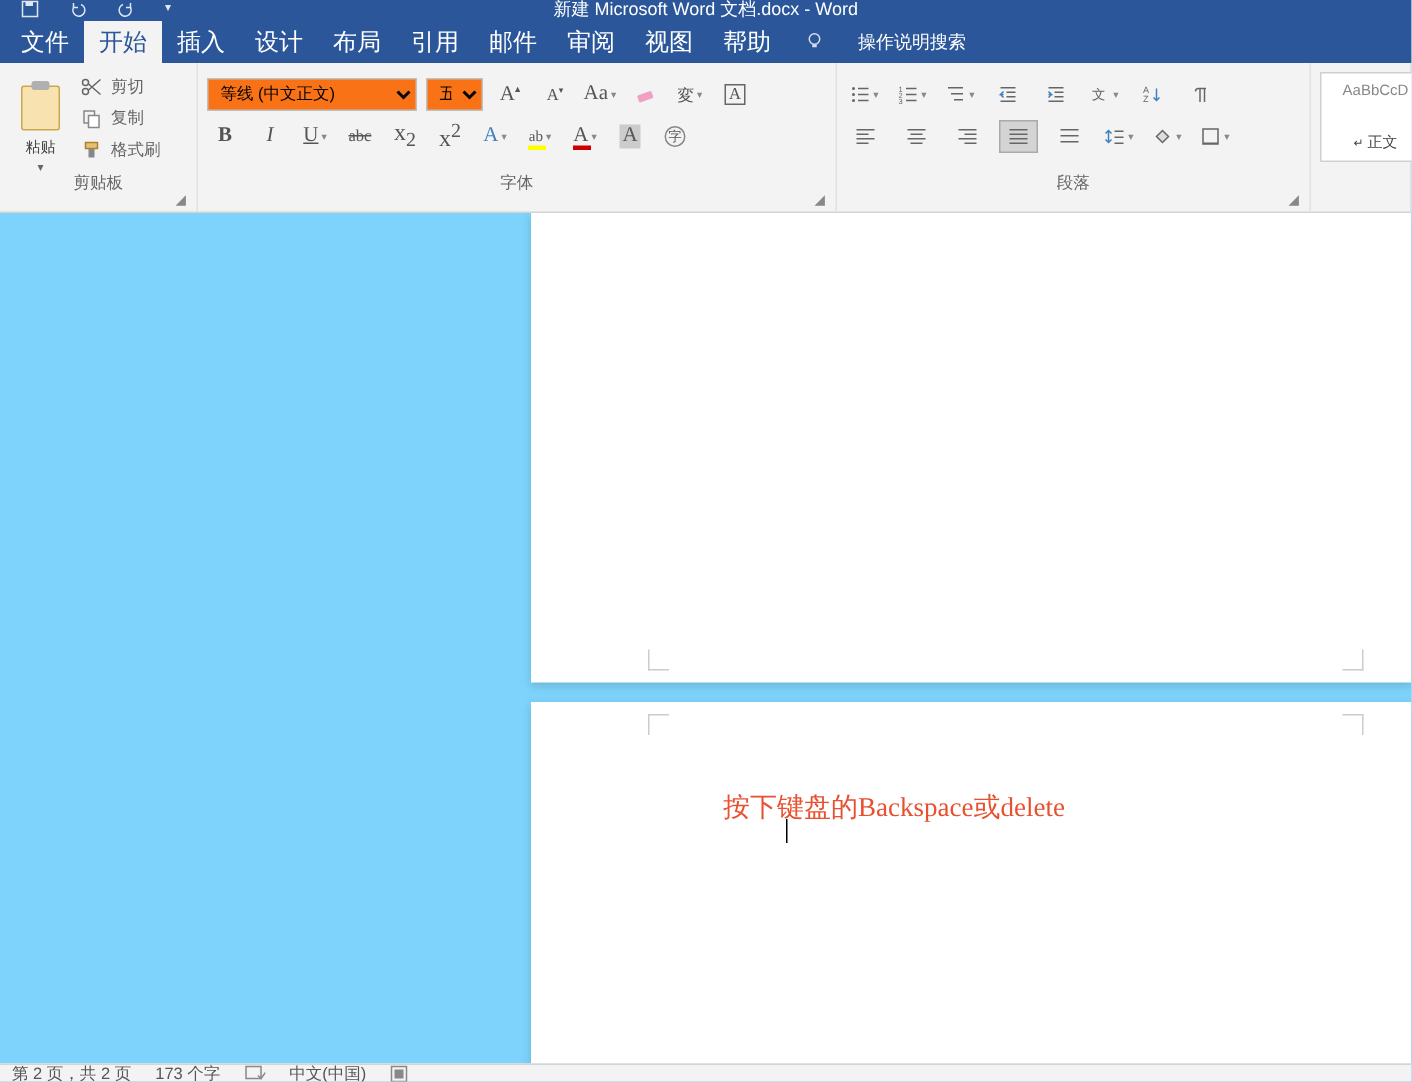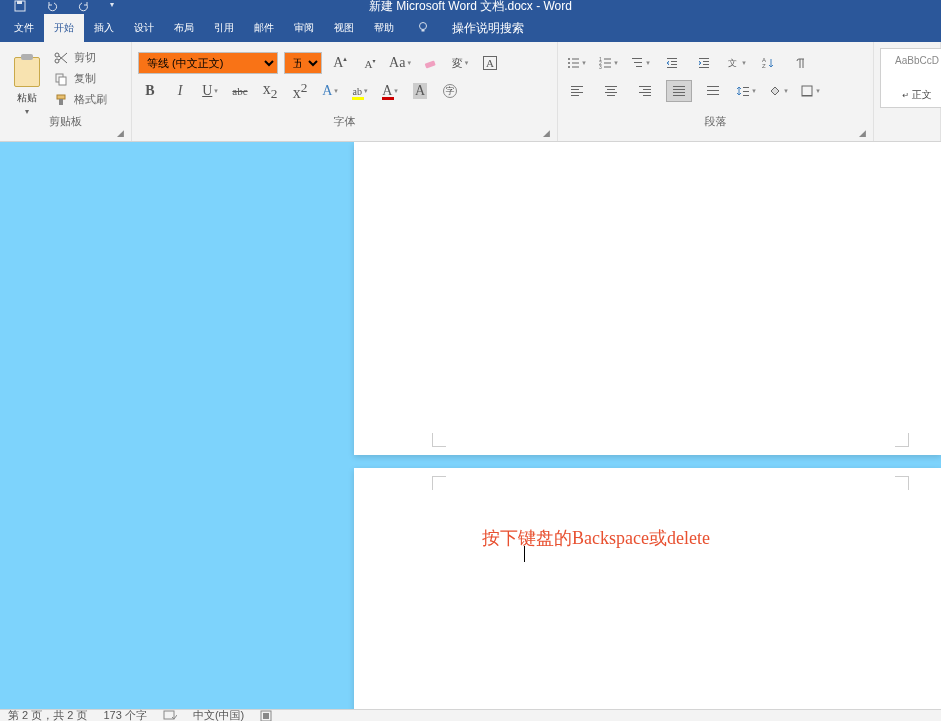--- a/index.html
+++ b/index.html
@@ -6,21 +6,21 @@
 body { font-family: "Microsoft YaHei", "Segoe UI", sans-serif; font-size: 12px; background: #e6e6e6; width: 941px; height: 721px; overflow: hidden; position: relative; }
 
 
 .titlebar { background: #2b579a; height: 14px; display: flex; align-items: center; color: #fff; font-size: 11px; }
 .titlebar-qat { display: flex; gap: 20px; padding-left: 14px; }
 .titlebar-qat span { opacity: 0.85; }
 .titlebar-title { position: absolute; left: 50%; transform: translateX(-50%); top: -2px; color: #fff; font-size: 12px; white-space: nowrap; }
 
 
 .menubar { background: #2b579a; height: 28px; display: flex; align-items: stretch; padding-left: 4px; }
-.menu-tab { padding: 0 10px; display: flex; align-items: center; color: #fff; font-size: 10px; cursor: pointer; }
+.menu-tab { padding: 0 10px; display: flex; align-items: center; color: #fff; font-size: 16px; cursor: pointer; }
 .menu-tab.file { background: #2b579a; }
 .menu-tab.active { background: #f3f3f3; color: #2b579a; }
 .tell-me { display: flex; align-items: center; gap: 22px; color: #fff; padding-left: 12px; }
 .tell-me svg { opacity: 0.8; }
 
 
 .ribbon { background: #f3f3f3; height: 100px; display: flex; border-bottom: 1px solid #d4d4d4; }
 .ribbon-group { border-right: 1px solid #e1e1e1; display: flex; flex-direction: column; position: relative; }
 .ribbon-group-label { position: absolute; bottom: 12px; left: 0; right: 0; text-align: center; font-size: 11px; color: #666; }
 .ribbon-group-launcher { position: absolute; bottom: 3px; right: 4px; width: 10px; height: 10px; color: #888; font-size: 9px; }

